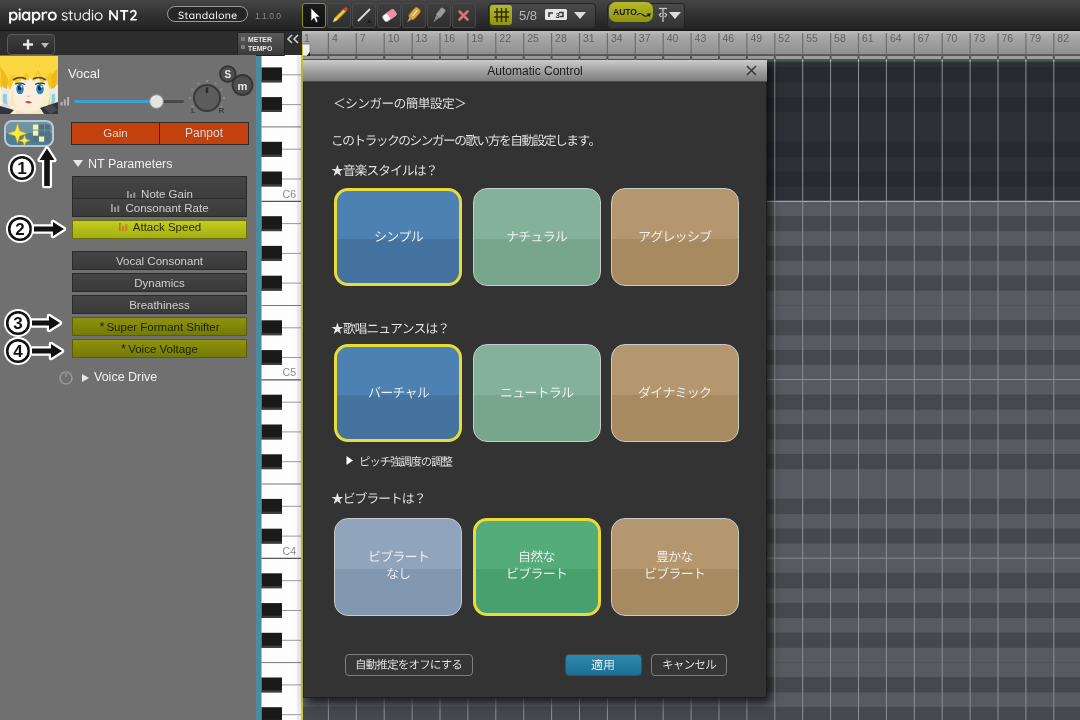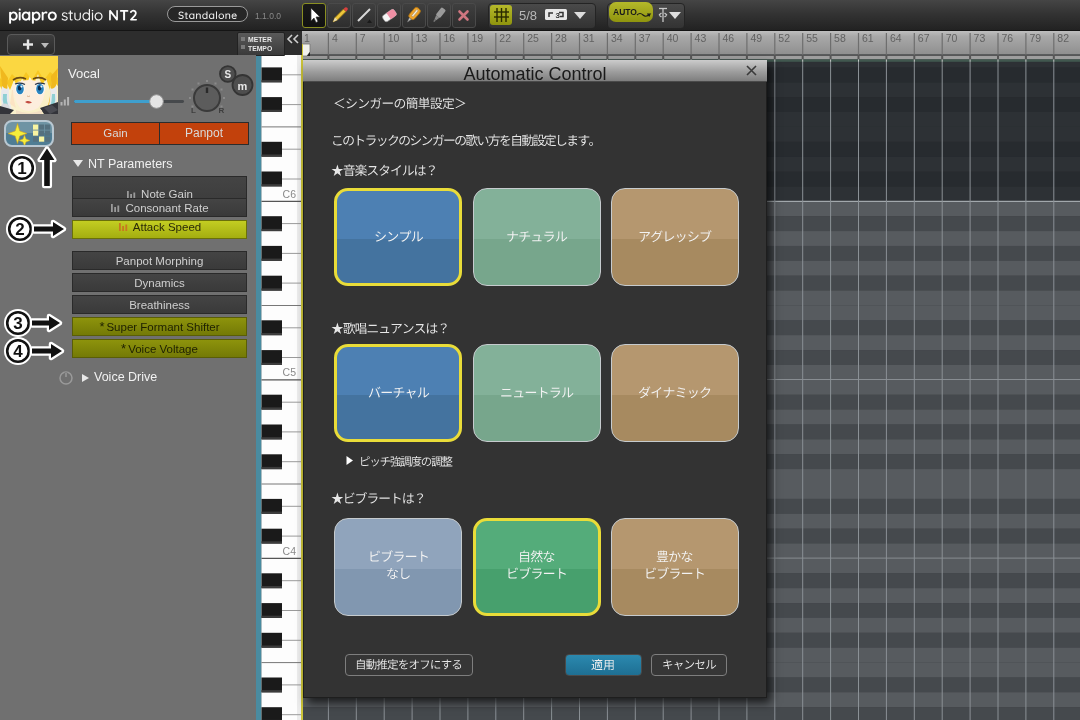--- a/index.html
+++ b/index.html
@@ -510,39 +510,39 @@
 <div class="abs" style="left:72px;top:198px;width:175px;height:19px;background:linear-gradient(#444,#3a3a3a);border:1px solid #2a2a2a;box-sizing:border-box;display:flex;align-items:center;justify-content:center;font-size:11.5px;color:#cfcfcf"><svg width="11" height="11" viewBox="0 0 11 11" style="margin-right:4px">
       <rect x="1" y="2" width="1.8" height="8" fill="#9a9a9a"></rect>
       <rect x="4.2" y="5" width="1.8" height="5" fill="#9a9a9a"></rect>
       <rect x="7.4" y="3.5" width="1.8" height="6.5" fill="#9a9a9a"></rect>
     </svg>Consonant Rate</div>
 <div class="abs" style="left:72px;top:220px;width:175px;height:19px;background:linear-gradient(#c3cd22,#a4ae10);border:1px solid #6a700a;box-sizing:border-box;display:flex;align-items:flex-start;justify-content:center;font-size:11.5px;color:#2a2a08"><svg width="11" height="11" viewBox="0 0 11 11" style="margin-right:4px">
       <rect x="1" y="2" width="1.8" height="8" fill="#c87820"></rect>
       <rect x="4.2" y="5" width="1.8" height="5" fill="#c87820"></rect>
       <rect x="7.4" y="3.5" width="1.8" height="6.5" fill="#c87820"></rect>
     </svg>Attack Speed</div>
-<div class="abs" style="left:72px;top:251px;width:175px;height:19px;background:linear-gradient(#444,#3a3a3a);border:1px solid #2a2a2a;box-sizing:border-box;display:flex;align-items:center;justify-content:center;font-size:11.5px;color:#cfcfcf">Panpot Morphing</div>
+<div class="abs" style="left:72px;top:251px;width:175px;height:19px;background:linear-gradient(#444,#3a3a3a);border:1px solid #2a2a2a;box-sizing:border-box;display:flex;align-items:center;justify-content:center;font-size:11.5px;color:#cfcfcf">Vocal Consonant</div>
 <div class="abs" style="left:72px;top:273px;width:175px;height:19px;background:linear-gradient(#444,#3a3a3a);border:1px solid #2a2a2a;box-sizing:border-box;display:flex;align-items:center;justify-content:center;font-size:11.5px;color:#cfcfcf">Dynamics</div>
 <div class="abs" style="left:72px;top:295px;width:175px;height:19px;background:linear-gradient(#444,#3a3a3a);border:1px solid #2a2a2a;box-sizing:border-box;display:flex;align-items:center;justify-content:center;font-size:11.5px;color:#cfcfcf">Breathiness</div>
 <div class="abs" style="left:72px;top:317px;width:175px;height:19px;background:linear-gradient(#8d930c,#747a06);border:1px solid #5a5e06;box-sizing:border-box;display:flex;align-items:center;justify-content:center;font-size:11.5px;color:#1e2002"><span style="font-size:13px;margin-right:2px">*</span>Super Formant Shifter</div>
 <div class="abs" style="left:72px;top:339px;width:175px;height:19px;background:linear-gradient(#8d930c,#747a06);border:1px solid #5a5e06;box-sizing:border-box;display:flex;align-items:center;justify-content:center;font-size:11.5px;color:#1e2002"><span style="font-size:13px;margin-right:2px">*</span>Voice Voltage</div>
 <svg class="abs" style="left:58px;top:370px" width="16" height="16" viewBox="0 0 16 16">
 <circle cx="8" cy="8" r="6" fill="none" stroke="#9a9a9a" stroke-width="1.5"></circle>
 <line x1="8" y1="2.5" x2="8" y2="7" stroke="#707070" stroke-width="3"></line>
 <line x1="8" y1="3" x2="8" y2="7" stroke="#9a9a9a" stroke-width="1.5"></line>
   </svg>
 <svg class="abs" style="left:80px;top:373px" width="10" height="10">
     <path d="M2 1 L9 5 L2 9 Z" fill="#e8e8e8"></path>
   </svg>
 <div class="abs" style="left:94px;top:370px;font-size:12.5px;color:#f2f2f2">Voice Drive</div>
 <div class="abs" style="left:302.6px;top:59.5px;width:464.9px;height:638.0px;background:#333333;
 box-shadow:4px 5px 9px rgba(0,0,0,0.7);border:1px solid #1e1e1e;box-sizing:border-box"></div>
 <div class="abs" style="left:302.6px;top:59.5px;width:464.9px;height:21px;
 background:linear-gradient(#cccccc,#9e9e9e 55%,#7e7e7e);border-bottom:1px solid #4a4a4a"></div>
-<div class="abs" style="left:302.6px;top:63.5px;width:464.9px;text-align:center;font-size:18px;color:#1a1a1a">Automatic Control</div>
+<div class="abs" style="left:302.6px;top:63.5px;width:464.9px;text-align:center;font-size:12px;color:#1a1a1a">Automatic Control</div>
 <svg class="abs" style="left:745px;top:64px" width="13" height="13" viewBox="0 0 13 13">
     <path d="M2 2 L11 11 M11 2 L2 11" stroke="#3a3a3a" stroke-width="1.6"></path>
   </svg>
 <svg style="position:absolute;left:333.0px;top:93.9px;overflow:visible" width="135" height="19" viewBox="0 -14.1 135 19">
     <path d="M11.3 -9 3.2 -4.8V-4.8L11.3 -0.6L10.9 0.2L1.3 -4.8V-4.8L10.9 -9.8ZM16 -9.8Q16.2 -9.7 16.6 -9.4Q17 -9.2 17.4 -8.9Q17.8 -8.7 18.2 -8.4Q18.5 -8.2 18.7 -8.0L18.1 -7.2Q17.9 -7.3 17.6 -7.6Q17.2 -7.8 16.8 -8.1Q16.4 -8.3 16 -8.6Q15.7 -8.8 15.4 -9.0ZM14 -0.7Q14.7 -0.8 15.5 -1.0Q16.2 -1.2 17 -1.5Q17.7 -1.8 18.3 -2.2Q19.4 -2.8 20.3 -3.5Q21.2 -4.3 21.9 -5.1Q22.7 -6 23.2 -6.9L23.8 -5.8Q23 -4.5 21.7 -3.3Q20.4 -2.1 18.9 -1.2Q18.2 -0.9 17.5 -0.5Q16.7 -0.2 16 0.0Q15.2 0.2 14.6 0.4ZM14 -7.0Q14.3 -6.8 14.7 -6.6Q15.1 -6.3 15.5 -6.1Q15.9 -5.8 16.3 -5.6Q16.6 -5.4 16.8 -5.2L16.2 -4.3Q16 -4.5 15.7 -4.7Q15.3 -5 14.9 -5.2Q14.5 -5.5 14.1 -5.7Q13.7 -5.9 13.5 -6.1ZM27.1 -9.4Q27.4 -9.1 27.9 -8.8Q28.3 -8.5 28.8 -8.1Q29.3 -7.7 29.7 -7.4Q30.1 -7 30.4 -6.7L29.6 -5.9Q29.3 -6.2 28.9 -6.5Q28.5 -6.9 28.1 -7.3Q27.6 -7.7 27.2 -8.0Q26.7 -8.4 26.4 -8.6ZM26 -0.8Q27.1 -1 28.1 -1.3Q29 -1.6 29.8 -1.9Q30.5 -2.3 31.1 -2.7Q32.1 -3.3 32.9 -4.1Q33.8 -4.9 34.4 -5.7Q35 -6.6 35.4 -7.4L36 -6.3Q35.6 -5.5 34.9 -4.7Q34.3 -3.9 33.5 -3.1Q32.7 -2.4 31.7 -1.7Q31.1 -1.3 30.3 -1.0Q29.6 -0.6 28.7 -0.3Q27.8 0 26.7 0.2ZM45.9 -10.0Q46.1 -9.8 46.3 -9.5Q46.5 -9.2 46.7 -8.9Q46.9 -8.5 47 -8.3L46.3 -8.0Q46.1 -8.4 45.8 -8.9Q45.5 -9.4 45.3 -9.7ZM47.3 -10.5Q47.5 -10.3 47.7 -10.0Q47.9 -9.7 48.1 -9.4Q48.3 -9 48.4 -8.8L47.7 -8.5Q47.5 -8.9 47.2 -9.4Q46.9 -9.9 46.7 -10.3ZM42.5 -9.9Q42.5 -9.7 42.5 -9.4Q42.5 -9.1 42.5 -8.9Q42.4 -6.9 42.1 -5.5Q41.8 -4 41.3 -2.9Q40.8 -1.8 40.1 -1.0Q39.3 -0.2 38.4 0.5L37.4 -0.3Q37.8 -0.4 38.1 -0.7Q38.5 -0.9 38.8 -1.2Q39.4 -1.8 39.8 -2.5Q40.3 -3.2 40.7 -4.1Q41 -5 41.2 -6.2Q41.4 -7.3 41.4 -8.9Q41.4 -9 41.4 -9.2Q41.4 -9.4 41.4 -9.6Q41.4 -9.8 41.3 -9.9ZM47 -7.3Q47 -7.1 46.9 -6.9Q46.9 -6.8 46.9 -6.6Q46.9 -6.3 46.9 -5.7Q46.8 -5 46.8 -4.3Q46.7 -3.6 46.6 -2.8Q46.6 -2.1 46.4 -1.5Q46.3 -0.8 46.1 -0.5Q46 -0.1 45.6 0.1Q45.3 0.3 44.8 0.3Q44.3 0.3 43.8 0.3Q43.2 0.3 42.7 0.2L42.6 -0.8Q43.1 -0.8 43.6 -0.7Q44.1 -0.7 44.5 -0.7Q44.8 -0.7 45 -0.8Q45.1 -0.9 45.2 -1.1Q45.4 -1.4 45.5 -1.9Q45.6 -2.4 45.7 -3.1Q45.8 -3.7 45.8 -4.4Q45.8 -5 45.9 -5.6Q45.9 -6.2 45.9 -6.6H39.1Q38.8 -6.6 38.4 -6.6Q38 -6.6 37.7 -6.6V-7.6Q38 -7.6 38.4 -7.6Q38.8 -7.6 39.1 -7.6H45.5Q45.7 -7.6 45.9 -7.6Q46.1 -7.6 46.3 -7.6ZM49.7 -5.5Q49.9 -5.5 50.2 -5.5Q50.5 -5.5 50.8 -5.5Q51.1 -5.5 51.5 -5.5Q51.7 -5.5 52.1 -5.5Q52.6 -5.5 53.1 -5.5Q53.7 -5.5 54.3 -5.5Q55 -5.5 55.6 -5.5Q56.3 -5.5 56.9 -5.5Q57.4 -5.5 57.9 -5.5Q58.3 -5.5 58.5 -5.5Q59 -5.5 59.3 -5.5Q59.7 -5.5 59.9 -5.5V-4.3Q59.7 -4.3 59.3 -4.3Q58.9 -4.3 58.5 -4.3Q58.3 -4.3 57.9 -4.3Q57.4 -4.3 56.9 -4.3Q56.3 -4.3 55.6 -4.3Q55 -4.3 54.3 -4.3Q53.7 -4.3 53.1 -4.3Q52.6 -4.3 52.1 -4.3Q51.7 -4.3 51.5 -4.3Q51 -4.3 50.5 -4.3Q50 -4.3 49.7 -4.3ZM67.7 -8.7Q67.6 -7.7 67.4 -6.7Q67.2 -5.6 66.9 -4.5Q66.5 -3.2 66 -2.3Q65.6 -1.5 65 -1.0Q64.5 -0.6 63.9 -0.6Q63.3 -0.6 62.8 -1.0Q62.3 -1.4 62 -2.2Q61.6 -2.9 61.6 -4.0Q61.6 -5 62.1 -6.0Q62.5 -6.9 63.2 -7.6Q64 -8.4 65 -8.8Q66 -9.2 67.2 -9.2Q68.3 -9.2 69.2 -8.8Q70.2 -8.5 70.8 -7.8Q71.4 -7.2 71.8 -6.3Q72.1 -5.5 72.1 -4.5Q72.1 -3.1 71.6 -2.1Q71 -1.1 69.9 -0.4Q68.8 0.2 67.3 0.4L66.7 -0.6Q67 -0.6 67.3 -0.6Q67.6 -0.7 67.8 -0.7Q68.4 -0.9 69 -1.2Q69.6 -1.5 70.1 -1.9Q70.5 -2.4 70.8 -3.0Q71.1 -3.7 71.1 -4.5Q71.1 -5.3 70.8 -6.0Q70.6 -6.6 70.1 -7.2Q69.6 -7.7 68.8 -8.0Q68.1 -8.3 67.2 -8.3Q66.2 -8.3 65.3 -7.9Q64.5 -7.5 63.9 -6.9Q63.3 -6.2 62.9 -5.5Q62.6 -4.8 62.6 -4.1Q62.6 -3.3 62.8 -2.8Q63 -2.2 63.3 -2.0Q63.6 -1.7 63.9 -1.7Q64.2 -1.7 64.6 -2.0Q64.9 -2.3 65.2 -3.0Q65.6 -3.7 65.9 -4.8Q66.2 -5.7 66.4 -6.7Q66.6 -7.8 66.6 -8.8ZM74 -7.5H74.8V1.0H74.0ZM76.6 -3.5H77.5V0.4H76.6ZM77 -3.5H81.4V-0.0H77.0V-0.6H80.5V-2.9H77.0ZM74.4 -7.5H78.5V-4.2H74.4V-4.8H77.6V-6.9H74.4ZM74.4 -6.1H77.9V-5.5H74.4ZM77 -2.1H81.0V-1.5H77.0ZM80.1 -6.1H83.6V-5.5H80.1ZM83.5 -7.5V-6.9H80.4V-4.8H83.5V-4.2H79.5V-7.5ZM83.3 -7.5H84.2V-0.1Q84.2 0.3 84.1 0.5Q84 0.8 83.7 0.9Q83.4 1 82.9 1.0Q82.5 1 81.7 1.0Q81.7 0.8 81.6 0.6Q81.5 0.3 81.4 0.1Q82 0.2 82.4 0.2Q82.9 0.2 83 0.2Q83.3 0.2 83.3 -0.1ZM74.7 -9.8H78.8V-9.0H74.7ZM79.7 -9.8H84.7V-9.0H79.7ZM74.9 -10.8 75.8 -10.6Q75.5 -9.7 75 -9.0Q74.4 -8.2 73.9 -7.6Q73.8 -7.7 73.6 -7.8Q73.5 -7.9 73.3 -8.0Q73.2 -8.1 73.1 -8.2Q73.7 -8.7 74.2 -9.4Q74.6 -10.1 74.9 -10.8ZM80 -10.8 80.9 -10.6Q80.6 -9.7 80 -9.0Q79.4 -8.2 78.8 -7.7Q78.7 -7.8 78.6 -7.9Q78.4 -8 78.3 -8.1Q78.1 -8.2 78 -8.2Q78.6 -8.7 79.2 -9.4Q79.7 -10.1 80 -10.8ZM75.4 -9.1 76.2 -9.4Q76.4 -9 76.6 -8.6Q76.9 -8.2 77 -7.9L76.1 -7.7Q76 -8 75.8 -8.4Q75.6 -8.8 75.4 -9.1ZM80.9 -9.2 81.7 -9.4Q82 -9.1 82.3 -8.7Q82.6 -8.3 82.7 -7.9L81.9 -7.7Q81.8 -8 81.5 -8.4Q81.2 -8.8 80.9 -9.2ZM90.6 -8.0H91.6V1.0H90.6ZM87.5 -5.5V-4.2H94.7V-5.5ZM87.5 -7.7V-6.3H94.7V-7.7ZM86.6 -8.5H95.7V-3.3H86.6ZM85.4 -2.2H96.8V-1.3H85.4ZM86.6 -10.2 87.4 -10.6Q87.8 -10.2 88.1 -9.7Q88.5 -9.2 88.7 -8.8L87.8 -8.4Q87.7 -8.8 87.3 -9.3Q86.9 -9.8 86.6 -10.2ZM89.8 -10.4 90.7 -10.8Q91 -10.3 91.3 -9.8Q91.6 -9.2 91.7 -8.8L90.8 -8.4Q90.7 -8.8 90.4 -9.4Q90.1 -10 89.8 -10.4ZM94.7 -10.7 95.7 -10.4Q95.3 -9.8 94.9 -9.2Q94.4 -8.5 94.1 -8.1L93.2 -8.4Q93.5 -8.7 93.7 -9.1Q94 -9.5 94.2 -10.0Q94.5 -10.4 94.7 -10.7ZM103.2 -10.3H104.1V-8.8Q104.1 -8.2 103.9 -7.6Q103.8 -7 103.5 -6.4Q103.1 -5.9 102.4 -5.4Q102.4 -5.5 102.2 -5.6Q102.1 -5.7 102 -5.9Q101.8 -6 101.7 -6.0Q102.3 -6.4 102.7 -6.9Q103 -7.4 103.1 -7.9Q103.2 -8.4 103.2 -8.8ZM106.3 -10.3H107.2V-7.2Q107.2 -7 107.2 -6.9Q107.3 -6.9 107.4 -6.9Q107.5 -6.9 107.6 -6.9Q107.7 -6.9 107.9 -6.9Q108 -6.9 108.1 -6.9Q108.2 -6.9 108.3 -7.0Q108.3 -7.1 108.3 -7.4Q108.4 -7.7 108.4 -8.3Q108.5 -8.2 108.8 -8.1Q109 -8 109.2 -7.9Q109.1 -7.2 109 -6.8Q108.9 -6.3 108.7 -6.2Q108.5 -6 108.2 -6.0Q108.1 -6 107.9 -6.0Q107.7 -6 107.6 -6.0Q107.4 -6 107.3 -6.0Q106.9 -6 106.7 -6.1Q106.5 -6.2 106.4 -6.5Q106.3 -6.7 106.3 -7.2ZM103.9 -4.3Q104.5 -2.7 105.9 -1.5Q107.3 -0.3 109.2 0.2Q109.1 0.3 109 0.4Q108.9 0.6 108.8 0.7Q108.7 0.9 108.6 1.0Q106.6 0.4 105.2 -0.9Q103.8 -2.2 103 -4.0ZM107.4 -5.2H107.6L107.8 -5.2L108.4 -5.0Q108.1 -3.7 107.5 -2.8Q106.9 -1.8 106.1 -1.0Q105.3 -0.3 104.3 0.2Q103.3 0.7 102.3 1.0Q102.2 0.9 102.1 0.7Q102.1 0.6 102 0.4Q101.9 0.3 101.8 0.2Q102.7 -0.1 103.6 -0.5Q104.5 -1 105.3 -1.6Q106 -2.3 106.6 -3.1Q107.1 -4 107.4 -5.0ZM102.3 -5.2H107.8V-4.3H102.3ZM103.5 -10.3H106.7V-9.5H103.5ZM97.9 -6.9H101.7V-6.1H97.9ZM98 -10.3H101.7V-9.5H98.0ZM97.9 -5.2H101.7V-4.4H97.9ZM97.3 -8.6H102.2V-7.8H97.3ZM98.3 -3.4H101.7V0.3H98.3V-0.5H100.9V-2.6H98.3ZM97.9 -3.4H98.7V0.9H97.9ZM111.6 -6.8H119.1V-5.9H111.6ZM115.3 -3.8H119.6V-2.9H115.3ZM114.8 -6.4H115.8V0.1L114.8 -0.0ZM111.7 -4.8 112.7 -4.7Q112.5 -2.8 111.8 -1.3Q111.2 0.1 110.1 1.1Q110.1 1 109.9 0.9Q109.8 0.7 109.6 0.6Q109.5 0.5 109.3 0.4Q110.4 -0.4 111 -1.7Q111.5 -3.1 111.7 -4.8ZM112.4 -3.2Q112.7 -2.2 113.2 -1.6Q113.8 -1 114.5 -0.7Q115.2 -0.3 116 -0.2Q116.9 -0.1 117.9 -0.1Q118 -0.1 118.3 -0.1Q118.6 -0.1 119 -0.1Q119.5 -0.1 119.9 -0.1Q120.3 -0.1 120.6 -0.1Q121 -0.1 121.2 -0.1Q121.1 -0 121 0.2Q120.9 0.3 120.9 0.5Q120.8 0.7 120.8 0.8H120.2H117.8Q116.7 0.8 115.7 0.7Q114.7 0.5 114 0.2Q113.2 -0.2 112.6 -1.0Q112 -1.7 111.6 -2.9ZM114.8 -10.7H115.8V-8.7H114.8ZM110 -9.3H120.7V-6.5H119.7V-8.4H110.9V-6.5H110.0ZM132.5 -4.8V-4.8L122.9 0.2L122.5 -0.6L130.6 -4.8V-4.8L122.5 -9.0L122.9 -9.8Z" fill="#e6e6e6"></path>
   </svg>
 <svg style="position:absolute;left:331.0px;top:130.9px;overflow:visible" width="271" height="19" viewBox="0 -14.1 271 19">
     <path d="M3 -9.0Q3.7 -8.9 4.6 -8.9Q5.4 -8.8 6.4 -8.8Q7 -8.8 7.6 -8.8Q8.2 -8.9 8.8 -8.9Q9.4 -9 9.8 -9.0V-8.0Q9.4 -7.9 8.8 -7.9Q8.3 -7.8 7.6 -7.8Q7 -7.8 6.4 -7.8Q5.4 -7.8 4.6 -7.8Q3.8 -7.9 3 -7.9ZM3.5 -3.8Q3.4 -3.4 3.3 -3.1Q3.3 -2.7 3.3 -2.4Q3.3 -1.6 4 -1.2Q4.8 -0.7 6.3 -0.7Q7.2 -0.7 8 -0.8Q8.8 -0.9 9.5 -1.0Q10.2 -1.1 10.7 -1.2L10.7 -0.1Q10.2 -0 9.6 0.1Q8.9 0.2 8.1 0.3Q7.2 0.3 6.3 0.3Q5 0.3 4.1 0.0Q3.2 -0.2 2.7 -0.8Q2.2 -1.3 2.2 -2.1Q2.2 -2.6 2.3 -3.1Q2.4 -3.5 2.5 -3.9ZM18.4 -8.7Q18.3 -7.7 18.1 -6.7Q17.9 -5.6 17.6 -4.5Q17.2 -3.2 16.7 -2.3Q16.3 -1.5 15.7 -1.0Q15.2 -0.6 14.6 -0.6Q14 -0.6 13.5 -1.0Q13 -1.4 12.7 -2.2Q12.3 -2.9 12.3 -4.0Q12.3 -5 12.8 -6.0Q13.2 -6.9 13.9 -7.6Q14.7 -8.4 15.7 -8.8Q16.7 -9.2 17.9 -9.2Q19 -9.2 19.9 -8.8Q20.9 -8.5 21.5 -7.8Q22.1 -7.2 22.5 -6.3Q22.8 -5.5 22.8 -4.5Q22.8 -3.1 22.3 -2.1Q21.7 -1.1 20.6 -0.4Q19.5 0.2 18 0.4L17.4 -0.6Q17.7 -0.6 18 -0.6Q18.3 -0.7 18.5 -0.7Q19.1 -0.9 19.7 -1.2Q20.3 -1.5 20.8 -1.9Q21.2 -2.4 21.5 -3.0Q21.8 -3.7 21.8 -4.5Q21.8 -5.3 21.5 -6.0Q21.3 -6.6 20.8 -7.2Q20.3 -7.7 19.5 -8.0Q18.8 -8.3 17.9 -8.3Q16.9 -8.3 16 -7.9Q15.2 -7.5 14.6 -6.9Q14 -6.2 13.6 -5.5Q13.3 -4.8 13.3 -4.1Q13.3 -3.3 13.5 -2.8Q13.7 -2.2 14 -2.0Q14.3 -1.7 14.6 -1.7Q14.9 -1.7 15.3 -2.0Q15.6 -2.3 15.9 -3.0Q16.3 -3.7 16.6 -4.8Q16.9 -5.7 17.1 -6.7Q17.3 -7.8 17.3 -8.8ZM26.7 -1.1Q26.7 -1.3 26.7 -1.9Q26.7 -2.4 26.7 -3.1Q26.7 -3.9 26.7 -4.7Q26.7 -5.5 26.7 -6.3Q26.7 -7.1 26.7 -7.7Q26.7 -8.3 26.7 -8.6Q26.7 -8.8 26.7 -9.2Q26.7 -9.6 26.6 -9.9H27.9Q27.8 -9.6 27.8 -9.2Q27.8 -8.9 27.8 -8.6Q27.8 -8.1 27.8 -7.4Q27.8 -6.7 27.8 -5.9Q27.8 -5.1 27.8 -4.3Q27.8 -3.6 27.8 -2.9Q27.8 -2.2 27.8 -1.7Q27.8 -1.3 27.8 -1.1Q27.8 -0.9 27.8 -0.7Q27.8 -0.4 27.8 -0.1Q27.8 0.2 27.9 0.4H26.6Q26.7 0.1 26.7 -0.3Q26.7 -0.8 26.7 -1.1ZM27.6 -6.5Q28.2 -6.4 29 -6.1Q29.7 -5.8 30.5 -5.5Q31.3 -5.2 32 -4.9Q32.7 -4.6 33.2 -4.4L32.8 -3.3Q32.3 -3.6 31.6 -3.9Q30.9 -4.2 30.2 -4.5Q29.4 -4.8 28.8 -5.0Q28.1 -5.3 27.6 -5.4ZM36.6 -9.5Q36.8 -9.5 37.1 -9.5Q37.4 -9.5 37.7 -9.5Q37.9 -9.5 38.4 -9.5Q38.9 -9.5 39.6 -9.5Q40.2 -9.5 40.8 -9.5Q41.5 -9.5 42 -9.5Q42.5 -9.5 42.7 -9.5Q43 -9.5 43.4 -9.5Q43.7 -9.5 43.9 -9.5V-8.5Q43.7 -8.5 43.4 -8.5Q43 -8.5 42.7 -8.5Q42.5 -8.5 42 -8.5Q41.5 -8.5 40.9 -8.5Q40.2 -8.5 39.6 -8.5Q38.9 -8.5 38.4 -8.5Q37.9 -8.5 37.7 -8.5Q37.4 -8.5 37.1 -8.5Q36.8 -8.5 36.6 -8.5ZM44.8 -6.2Q44.8 -6.1 44.7 -6.0Q44.7 -5.9 44.7 -5.8Q44.4 -4.8 44 -3.9Q43.5 -2.9 42.8 -2.1Q41.8 -1 40.6 -0.4Q39.4 0.2 38.2 0.5L37.4 -0.4Q38.8 -0.7 40 -1.3Q41.1 -1.9 41.9 -2.7Q42.5 -3.3 42.9 -4.1Q43.3 -4.9 43.5 -5.6Q43.3 -5.6 42.9 -5.6Q42.5 -5.6 42 -5.6Q41.4 -5.6 40.8 -5.6Q40.1 -5.6 39.5 -5.6Q38.8 -5.6 38.2 -5.6Q37.7 -5.6 37.2 -5.6Q36.8 -5.6 36.7 -5.6Q36.4 -5.6 36.1 -5.6Q35.8 -5.5 35.4 -5.5V-6.6Q35.8 -6.6 36.1 -6.5Q36.4 -6.5 36.7 -6.5Q36.8 -6.5 37.2 -6.5Q37.6 -6.5 38.2 -6.5Q38.7 -6.5 39.4 -6.5Q40 -6.5 40.7 -6.5Q41.3 -6.5 41.9 -6.5Q42.5 -6.5 42.9 -6.5Q43.3 -6.5 43.4 -6.5Q43.6 -6.5 43.8 -6.5Q44 -6.6 44.1 -6.6ZM51 -7.4Q51.1 -7.2 51.2 -6.8Q51.4 -6.4 51.5 -6.0Q51.7 -5.6 51.8 -5.2Q51.9 -4.8 52 -4.6L51 -4.3Q51 -4.5 50.9 -4.9Q50.7 -5.2 50.6 -5.7Q50.4 -6.1 50.3 -6.5Q50.1 -6.8 50 -7.1ZM55.6 -6.7Q55.6 -6.5 55.5 -6.3Q55.5 -6.1 55.4 -6.0Q55.2 -5 54.7 -4.0Q54.3 -3 53.6 -2.1Q52.7 -1 51.6 -0.2Q50.5 0.5 49.4 1.0L48.6 0.1Q49.3 -0.1 50.1 -0.5Q50.8 -0.9 51.5 -1.4Q52.2 -2 52.8 -2.6Q53.2 -3.2 53.6 -3.9Q53.9 -4.6 54.2 -5.4Q54.4 -6.2 54.5 -7.0ZM48 -6.7Q48.1 -6.5 48.3 -6.1Q48.4 -5.8 48.6 -5.3Q48.8 -4.9 48.9 -4.5Q49.1 -4.1 49.2 -3.8L48.2 -3.5Q48.1 -3.7 48 -4.1Q47.8 -4.6 47.7 -5.0Q47.5 -5.5 47.3 -5.8Q47.2 -6.2 47.1 -6.4ZM67.2 -8.0Q67.1 -7.9 67 -7.7Q66.9 -7.5 66.9 -7.3Q66.7 -6.7 66.4 -5.9Q66.1 -5.2 65.6 -4.4Q65.2 -3.6 64.6 -2.9Q63.7 -1.9 62.5 -1.0Q61.3 -0.1 59.5 0.6L58.6 -0.3Q59.7 -0.6 60.7 -1.1Q61.6 -1.6 62.4 -2.2Q63.1 -2.8 63.7 -3.5Q64.2 -4.1 64.6 -4.8Q65 -5.5 65.3 -6.2Q65.6 -6.9 65.7 -7.5H61.0L61.4 -8.4Q61.5 -8.4 62 -8.4Q62.4 -8.4 62.9 -8.4Q63.5 -8.4 64 -8.4Q64.6 -8.4 65 -8.4Q65.4 -8.4 65.5 -8.4Q65.7 -8.4 65.9 -8.4Q66.2 -8.5 66.3 -8.5ZM62.9 -9.9Q62.7 -9.7 62.6 -9.4Q62.4 -9.1 62.3 -8.9Q61.9 -8.2 61.4 -7.4Q60.8 -6.6 60 -5.8Q59.2 -5 58.2 -4.3L57.3 -5.0Q58.1 -5.5 58.7 -6.1Q59.4 -6.6 59.9 -7.2Q60.4 -7.8 60.7 -8.3Q61.1 -8.9 61.3 -9.3Q61.4 -9.5 61.5 -9.8Q61.6 -10.1 61.7 -10.3ZM74.4 -8.7Q74.3 -7.7 74.1 -6.7Q73.9 -5.6 73.6 -4.5Q73.2 -3.2 72.7 -2.3Q72.3 -1.5 71.7 -1.0Q71.2 -0.6 70.6 -0.6Q70 -0.6 69.5 -1.0Q69 -1.4 68.7 -2.2Q68.3 -2.9 68.3 -4.0Q68.3 -5 68.8 -6.0Q69.2 -6.9 69.9 -7.6Q70.7 -8.4 71.7 -8.8Q72.7 -9.2 73.9 -9.2Q75 -9.2 75.9 -8.8Q76.9 -8.5 77.5 -7.8Q78.1 -7.2 78.5 -6.3Q78.8 -5.5 78.8 -4.5Q78.8 -3.1 78.3 -2.1Q77.7 -1.1 76.6 -0.4Q75.5 0.2 74 0.4L73.4 -0.6Q73.7 -0.6 74 -0.6Q74.3 -0.7 74.5 -0.7Q75.1 -0.9 75.7 -1.2Q76.3 -1.5 76.8 -1.9Q77.2 -2.4 77.5 -3.0Q77.8 -3.7 77.8 -4.5Q77.8 -5.3 77.5 -6.0Q77.3 -6.6 76.8 -7.2Q76.3 -7.7 75.5 -8.0Q74.8 -8.3 73.9 -8.3Q72.9 -8.3 72 -7.9Q71.2 -7.5 70.6 -6.9Q70 -6.2 69.6 -5.5Q69.3 -4.8 69.3 -4.1Q69.3 -3.3 69.5 -2.8Q69.7 -2.2 70 -2.0Q70.3 -1.7 70.6 -1.7Q70.9 -1.7 71.3 -2.0Q71.6 -2.3 71.9 -3.0Q72.3 -3.7 72.6 -4.8Q72.9 -5.7 73.1 -6.7Q73.3 -7.8 73.3 -8.8ZM82.3 -9.8Q82.5 -9.7 82.9 -9.4Q83.3 -9.2 83.7 -8.9Q84.1 -8.7 84.5 -8.4Q84.8 -8.2 85 -8.0L84.4 -7.2Q84.2 -7.3 83.9 -7.6Q83.5 -7.8 83.1 -8.1Q82.7 -8.3 82.3 -8.6Q82 -8.8 81.7 -9.0ZM80.3 -0.7Q81 -0.8 81.8 -1.0Q82.5 -1.2 83.3 -1.5Q84 -1.8 84.6 -2.2Q85.7 -2.8 86.6 -3.5Q87.5 -4.3 88.2 -5.1Q89 -6 89.5 -6.9L90.1 -5.8Q89.3 -4.5 88 -3.3Q86.7 -2.1 85.2 -1.2Q84.5 -0.9 83.8 -0.5Q83 -0.2 82.3 0.0Q81.5 0.2 80.9 0.4ZM80.3 -7.0Q80.6 -6.8 81 -6.6Q81.4 -6.3 81.8 -6.1Q82.2 -5.8 82.6 -5.6Q82.9 -5.4 83.1 -5.2L82.5 -4.3Q82.3 -4.5 82 -4.7Q81.6 -5 81.2 -5.2Q80.8 -5.5 80.4 -5.7Q80 -5.9 79.8 -6.1ZM92.5 -9.4Q92.8 -9.1 93.3 -8.8Q93.7 -8.5 94.2 -8.1Q94.7 -7.7 95.1 -7.4Q95.5 -7 95.8 -6.7L95 -5.9Q94.7 -6.2 94.3 -6.5Q93.9 -6.9 93.5 -7.3Q93 -7.7 92.6 -8.0Q92.1 -8.4 91.8 -8.6ZM91.4 -0.8Q92.5 -1 93.5 -1.3Q94.4 -1.6 95.2 -1.9Q95.9 -2.3 96.5 -2.7Q97.5 -3.3 98.3 -4.1Q99.2 -4.9 99.8 -5.7Q100.4 -6.6 100.8 -7.4L101.4 -6.3Q101 -5.5 100.3 -4.7Q99.7 -3.9 98.9 -3.1Q98.1 -2.4 97.1 -1.7Q96.5 -1.3 95.7 -1.0Q95 -0.6 94.1 -0.3Q93.2 0 92.1 0.2ZM110.4 -10.0Q110.6 -9.8 110.8 -9.5Q111 -9.2 111.2 -8.9Q111.4 -8.5 111.5 -8.3L110.8 -8.0Q110.6 -8.4 110.3 -8.9Q110 -9.4 109.8 -9.7ZM111.8 -10.5Q112 -10.3 112.2 -10.0Q112.4 -9.7 112.6 -9.4Q112.8 -9 112.9 -8.8L112.2 -8.5Q112 -8.9 111.7 -9.4Q111.4 -9.9 111.2 -10.3ZM107 -9.9Q107 -9.7 107 -9.4Q107 -9.1 107 -8.9Q106.9 -6.9 106.6 -5.5Q106.3 -4 105.8 -2.9Q105.3 -1.8 104.6 -1.0Q103.8 -0.2 102.9 0.5L101.9 -0.3Q102.3 -0.4 102.6 -0.7Q103 -0.9 103.3 -1.2Q103.9 -1.8 104.3 -2.5Q104.8 -3.2 105.2 -4.1Q105.5 -5 105.7 -6.2Q105.9 -7.3 105.9 -8.9Q105.9 -9 105.9 -9.2Q105.9 -9.4 105.9 -9.6Q105.9 -9.8 105.8 -9.9ZM111.5 -7.3Q111.5 -7.1 111.4 -6.9Q111.4 -6.8 111.4 -6.6Q111.4 -6.3 111.4 -5.7Q111.3 -5 111.3 -4.3Q111.2 -3.6 111.1 -2.8Q111.1 -2.1 110.9 -1.5Q110.8 -0.8 110.6 -0.5Q110.5 -0.1 110.1 0.1Q109.8 0.3 109.3 0.3Q108.8 0.3 108.3 0.3Q107.7 0.3 107.2 0.2L107.1 -0.8Q107.6 -0.8 108.1 -0.7Q108.6 -0.7 109 -0.7Q109.3 -0.7 109.5 -0.8Q109.6 -0.9 109.7 -1.1Q109.9 -1.4 110 -1.9Q110.1 -2.4 110.2 -3.1Q110.3 -3.7 110.3 -4.4Q110.3 -5 110.4 -5.6Q110.4 -6.2 110.4 -6.6H103.6Q103.3 -6.6 102.9 -6.6Q102.5 -6.6 102.2 -6.6V-7.6Q102.5 -7.6 102.9 -7.6Q103.3 -7.6 103.6 -7.6H110.0Q110.2 -7.6 110.4 -7.6Q110.6 -7.6 110.8 -7.6ZM113.3 -5.5Q113.5 -5.5 113.8 -5.5Q114.1 -5.5 114.4 -5.5Q114.7 -5.5 115.1 -5.5Q115.3 -5.5 115.7 -5.5Q116.2 -5.5 116.7 -5.5Q117.3 -5.5 117.9 -5.5Q118.6 -5.5 119.2 -5.5Q119.9 -5.5 120.5 -5.5Q121 -5.5 121.5 -5.5Q121.9 -5.5 122.1 -5.5Q122.6 -5.5 122.9 -5.5Q123.3 -5.5 123.5 -5.5V-4.3Q123.3 -4.3 122.9 -4.3Q122.5 -4.3 122.1 -4.3Q121.9 -4.3 121.5 -4.3Q121 -4.3 120.5 -4.3Q119.9 -4.3 119.2 -4.3Q118.6 -4.3 117.9 -4.3Q117.3 -4.3 116.7 -4.3Q116.2 -4.3 115.7 -4.3Q115.3 -4.3 115.1 -4.3Q114.6 -4.3 114.1 -4.3Q113.6 -4.3 113.3 -4.3ZM130.4 -8.7Q130.3 -7.7 130.1 -6.7Q129.9 -5.6 129.6 -4.5Q129.2 -3.2 128.7 -2.3Q128.3 -1.5 127.7 -1.0Q127.2 -0.6 126.6 -0.6Q126 -0.6 125.5 -1.0Q125 -1.4 124.7 -2.2Q124.3 -2.9 124.3 -4.0Q124.3 -5 124.8 -6.0Q125.2 -6.9 125.9 -7.6Q126.7 -8.4 127.7 -8.8Q128.7 -9.2 129.9 -9.2Q131 -9.2 131.9 -8.8Q132.9 -8.5 133.5 -7.8Q134.1 -7.2 134.5 -6.3Q134.8 -5.5 134.8 -4.5Q134.8 -3.1 134.3 -2.1Q133.7 -1.1 132.6 -0.4Q131.5 0.2 130 0.4L129.4 -0.6Q129.7 -0.6 130 -0.6Q130.3 -0.7 130.5 -0.7Q131.1 -0.9 131.7 -1.2Q132.3 -1.5 132.8 -1.9Q133.2 -2.4 133.5 -3.0Q133.8 -3.7 133.8 -4.5Q133.8 -5.3 133.5 -6.0Q133.3 -6.6 132.8 -7.2Q132.3 -7.7 131.5 -8.0Q130.8 -8.3 129.9 -8.3Q128.9 -8.3 128 -7.9Q127.2 -7.5 126.6 -6.9Q126 -6.2 125.6 -5.5Q125.3 -4.8 125.3 -4.1Q125.3 -3.3 125.5 -2.8Q125.7 -2.2 126 -2.0Q126.3 -1.7 126.6 -1.7Q126.9 -1.7 127.3 -2.0Q127.6 -2.3 127.9 -3.0Q128.3 -3.7 128.6 -4.8Q128.9 -5.7 129.1 -6.7Q129.3 -7.8 129.3 -8.8ZM142.1 -8.5H146.1V-7.6H142.1ZM135 -10.0H141.5V-9.2H135.0ZM143.7 -8.1H144.2V-5.7Q144.2 -5.4 144.2 -4.9Q144.3 -4.3 144.5 -3.6Q144.6 -3 144.9 -2.3Q145.2 -1.6 145.7 -0.9Q146.2 -0.3 146.9 0.2Q146.8 0.3 146.7 0.5Q146.6 0.6 146.5 0.8Q146.4 0.9 146.3 1.0Q145.6 0.5 145.1 -0.1Q144.7 -0.8 144.4 -1.5Q144.1 -2.2 143.9 -2.8Q143.8 -3.4 143.7 -3.7Q143.7 -3.3 143.5 -2.7Q143.4 -2.2 143 -1.5Q142.7 -0.8 142.3 -0.1Q141.8 0.5 141 1.0Q141 0.9 140.9 0.8Q140.8 0.6 140.7 0.5Q140.6 0.3 140.5 0.2Q141.2 -0.3 141.7 -0.9Q142.2 -1.6 142.5 -2.3Q142.8 -3 143 -3.6Q143.1 -4.3 143.2 -4.8Q143.3 -5.4 143.3 -5.7V-8.1ZM142.2 -10.7 143.1 -10.6Q143 -9.5 142.7 -8.5Q142.5 -7.5 142.2 -6.6Q141.9 -5.8 141.4 -5.1Q141.4 -5.2 141.2 -5.3Q141.1 -5.4 140.9 -5.5Q140.7 -5.5 140.6 -5.6Q141 -6.2 141.3 -7.0Q141.6 -7.8 141.8 -8.8Q142.1 -9.7 142.2 -10.7ZM145.8 -8.5H145.9L146.1 -8.5L146.7 -8.3Q146.6 -7.8 146.5 -7.2Q146.4 -6.6 146.3 -6.1Q146.1 -5.6 146 -5.2L145.2 -5.3Q145.3 -5.7 145.5 -6.2Q145.6 -6.7 145.7 -7.3Q145.7 -7.8 145.8 -8.3ZM139.7 -9.6H140.5V-5.9Q140.5 -5.6 140.4 -5.4Q140.4 -5.2 140.1 -5.1Q139.9 -5.1 139.5 -5.0Q139.1 -5 138.5 -5.0Q138.5 -5.2 138.4 -5.4Q138.3 -5.6 138.2 -5.7Q138.6 -5.7 139 -5.7Q139.3 -5.7 139.4 -5.7Q139.7 -5.7 139.7 -5.9ZM136 -8.5H138.7V-6.0H136.0V-6.7H137.9V-7.9H136.0ZM135.6 -8.5H136.3V-5.6H135.6ZM136 -3.1H138.7V-0.4H136.0V-1.1H138.0V-2.4H136.0ZM135.5 -3.1H136.3V0.1H135.5ZM134.9 -4.7H141.6V-3.8H134.9ZM139.7 -4.2H140.5V0.0Q140.5 0.4 140.4 0.6Q140.4 0.8 140.1 0.9Q139.9 1 139.5 1.0Q139.1 1 138.4 1.0Q138.4 0.8 138.3 0.6Q138.3 0.4 138.2 0.2Q138.6 0.2 139 0.2Q139.3 0.2 139.4 0.2Q139.6 0.2 139.6 0.2Q139.7 0.1 139.7 0.0ZM148.5 -8.9Q148.4 -8.8 148.4 -8.6Q148.4 -8.3 148.4 -8.1Q148.4 -7.9 148.3 -7.7Q148.3 -7.3 148.3 -6.8Q148.4 -6.3 148.4 -5.7Q148.4 -5.2 148.4 -4.7Q148.5 -3.6 148.8 -2.8Q149 -2 149.4 -1.5Q149.7 -1.1 150.2 -1.1Q150.4 -1.1 150.7 -1.3Q150.9 -1.5 151.1 -1.9Q151.3 -2.3 151.5 -2.8Q151.7 -3.2 151.8 -3.7L152.6 -2.8Q152.2 -1.7 151.8 -1.1Q151.4 -0.4 151 -0.2Q150.6 0.1 150.2 0.1Q149.6 0.1 149 -0.3Q148.4 -0.8 148 -1.8Q147.6 -2.8 147.4 -4.4Q147.4 -5 147.4 -5.6Q147.3 -6.3 147.3 -6.9Q147.3 -7.5 147.3 -7.8Q147.3 -8 147.3 -8.4Q147.3 -8.7 147.2 -9.0ZM155.1 -8.6Q155.5 -8.1 155.8 -7.6Q156.1 -7 156.4 -6.3Q156.6 -5.7 156.8 -5.0Q157 -4.3 157.2 -3.6Q157.3 -2.9 157.4 -2.2L156.3 -1.8Q156.3 -2.7 156.1 -3.6Q155.9 -4.5 155.6 -5.3Q155.3 -6.2 155 -6.9Q154.6 -7.7 154.1 -8.2ZM157.5 -8.5H168.9V-7.6H157.5ZM161.7 -5.5H166.8V-4.6H161.7ZM166.4 -5.5H167.4Q167.4 -5.5 167.4 -5.4Q167.4 -5.3 167.4 -5.2Q167.4 -5.1 167.4 -5.0Q167.3 -3.2 167.1 -2.1Q167 -0.9 166.8 -0.3Q166.6 0.3 166.4 0.6Q166.1 0.8 165.9 0.9Q165.6 1 165.3 1.0Q164.9 1 164.3 1.0Q163.8 1 163.1 1.0Q163.1 0.8 163 0.5Q162.9 0.2 162.8 0.0Q163.5 0.1 164.1 0.1Q164.7 0.1 164.9 0.1Q165.1 0.1 165.3 0.1Q165.4 0.1 165.5 -0.0Q165.7 -0.2 165.9 -0.8Q166.1 -1.4 166.2 -2.5Q166.3 -3.6 166.4 -5.3ZM161.4 -8.0H162.5Q162.5 -7 162.3 -6.0Q162.2 -4.9 162 -3.9Q161.7 -2.9 161.2 -2.0Q160.8 -1 160 -0.3Q159.2 0.5 158 1.1Q157.9 0.9 157.7 0.7Q157.5 0.4 157.3 0.3Q158.5 -0.2 159.2 -0.9Q159.9 -1.6 160.4 -2.5Q160.8 -3.3 161 -4.3Q161.2 -5.2 161.3 -6.2Q161.4 -7.1 161.4 -8.0ZM162.7 -10.8H163.6V-8.1H162.7ZM173.9 -10.1Q173.8 -9.7 173.7 -9.2Q173.6 -8.7 173.3 -8.1Q173.1 -7.5 172.7 -6.9Q172.4 -6.3 172 -5.7Q172.2 -5.9 172.6 -6.0Q172.9 -6.1 173.2 -6.2Q173.5 -6.2 173.8 -6.2Q174.5 -6.2 175 -5.8Q175.5 -5.4 175.5 -4.6Q175.5 -4.4 175.5 -4.0Q175.6 -3.6 175.6 -3.2Q175.6 -2.8 175.6 -2.4Q175.6 -2 175.6 -1.7H174.6Q174.6 -1.9 174.6 -2.3Q174.6 -2.6 174.6 -3.0Q174.7 -3.4 174.7 -3.7Q174.6 -4.1 174.6 -4.3Q174.6 -4.9 174.3 -5.2Q174 -5.4 173.5 -5.4Q172.8 -5.4 172.3 -5.1Q171.7 -4.9 171.2 -4.5Q171 -4.2 170.7 -3.9Q170.4 -3.5 170.1 -3.1L169.2 -3.8Q170.1 -4.7 170.8 -5.5Q171.4 -6.2 171.7 -6.9Q172.1 -7.6 172.3 -8.1Q172.6 -8.7 172.7 -9.2Q172.8 -9.8 172.8 -10.2ZM169.5 -8.7Q170 -8.7 170.6 -8.6Q171.2 -8.6 171.7 -8.6Q172.5 -8.6 173.5 -8.6Q174.5 -8.7 175.5 -8.8Q176.5 -8.9 177.4 -9.0L177.4 -8.1Q176.7 -8 176 -7.9Q175.2 -7.8 174.5 -7.8Q173.7 -7.7 173 -7.7Q172.2 -7.7 171.6 -7.7Q171.3 -7.7 171 -7.7Q170.6 -7.7 170.2 -7.7Q169.9 -7.8 169.5 -7.8ZM179.3 -5.6Q179.1 -5.6 178.9 -5.5Q178.7 -5.5 178.5 -5.4Q178.3 -5.3 178.2 -5.2Q177.5 -5 176.6 -4.6Q175.7 -4.2 174.8 -3.8Q174.2 -3.4 173.7 -3.1Q173.2 -2.7 172.9 -2.3Q172.6 -2 172.6 -1.5Q172.6 -1.1 172.8 -0.9Q173 -0.7 173.3 -0.6Q173.6 -0.5 174 -0.4Q174.4 -0.4 174.9 -0.4Q175.7 -0.4 176.6 -0.5Q177.6 -0.5 178.4 -0.7L178.4 0.3Q177.9 0.4 177.3 0.5Q176.7 0.5 176.1 0.5Q175.5 0.6 174.9 0.6Q174 0.6 173.2 0.4Q172.5 0.2 172 -0.2Q171.6 -0.6 171.6 -1.4Q171.6 -2 171.9 -2.4Q172.1 -2.9 172.6 -3.3Q173 -3.7 173.6 -4.0Q174.1 -4.4 174.7 -4.7Q175.3 -5 175.9 -5.2Q176.4 -5.5 176.9 -5.7Q177.4 -5.9 177.8 -6.1Q178.1 -6.2 178.4 -6.3Q178.6 -6.5 178.9 -6.6ZM181.9 -6.2H189.4V-5.3H181.9ZM181.9 -3.4H189.4V-2.5H181.9ZM181.9 -0.6H189.4V0.3H181.9ZM181.3 -9.0H190.1V1.0H189.1V-8.1H182.3V1.0H181.3ZM185 -10.8 186.1 -10.6Q185.9 -10.1 185.7 -9.5Q185.5 -8.9 185.2 -8.5L184.4 -8.6Q184.5 -8.9 184.6 -9.3Q184.8 -9.7 184.9 -10.1Q185 -10.5 185 -10.8ZM191.3 -2.4H197.1V-1.7H191.3ZM190.9 -8.6H197.3V-7.8H190.9ZM193.7 -9.7H194.6V-0.3H193.7ZM190.9 -0.3Q191.7 -0.4 192.7 -0.4Q193.8 -0.5 194.9 -0.7Q196 -0.8 197.2 -0.9L197.2 -0.1Q196.1 -0 195 0.1Q193.9 0.3 192.9 0.4Q191.9 0.5 191.1 0.6ZM192.1 -4.8V-3.8H196.3V-4.8ZM192.1 -6.3V-5.4H196.3V-6.3ZM191.3 -7.0H197.1V-3.2H191.3ZM196.6 -10.6 197.1 -9.9Q196.4 -9.7 195.4 -9.6Q194.4 -9.5 193.3 -9.4Q192.3 -9.3 191.3 -9.3Q191.3 -9.4 191.2 -9.6Q191.1 -9.8 191.1 -10.0Q191.8 -10 192.6 -10.1Q193.3 -10.2 194.1 -10.2Q194.8 -10.3 195.5 -10.4Q196.1 -10.5 196.6 -10.6ZM197.2 -7.8H201.9V-6.9H197.2ZM201.5 -7.8H202.4Q202.4 -7.8 202.4 -7.7Q202.4 -7.6 202.4 -7.5Q202.4 -7.3 202.4 -7.3Q202.3 -5.3 202.3 -3.9Q202.2 -2.5 202.2 -1.6Q202.1 -0.7 202 -0.2Q201.9 0.3 201.7 0.5Q201.5 0.7 201.3 0.8Q201.1 0.9 200.8 1.0Q200.6 1 200.1 1.0Q199.7 1 199.3 1.0Q199.3 0.8 199.2 0.5Q199.1 0.2 199 0.0Q199.5 0.1 199.9 0.1Q200.3 0.1 200.4 0.1Q200.6 0.1 200.7 0.1Q200.8 0 200.9 -0.1Q201 -0.3 201.1 -0.7Q201.2 -1.2 201.3 -2.0Q201.3 -2.9 201.4 -4.2Q201.4 -5.6 201.5 -7.5ZM198.8 -10.6H199.7Q199.7 -9.1 199.7 -7.6Q199.6 -6.2 199.5 -4.9Q199.4 -3.7 199 -2.5Q198.7 -1.4 198.1 -0.5Q197.5 0.4 196.6 1.1Q196.6 1 196.4 0.8Q196.3 0.7 196.2 0.6Q196 0.5 195.9 0.4Q196.8 -0.2 197.3 -1.1Q197.9 -1.9 198.2 -3.0Q198.5 -4 198.6 -5.2Q198.7 -6.4 198.8 -7.8Q198.8 -9.1 198.8 -10.6ZM208 -10.3H208.9V-8.8Q208.9 -8.2 208.7 -7.6Q208.6 -7 208.3 -6.4Q207.9 -5.9 207.2 -5.4Q207.2 -5.5 207 -5.6Q206.9 -5.7 206.8 -5.9Q206.6 -6 206.5 -6.0Q207.1 -6.4 207.5 -6.9Q207.8 -7.4 207.9 -7.9Q208 -8.4 208 -8.8ZM211.1 -10.3H212.0V-7.2Q212 -7 212 -6.9Q212.1 -6.9 212.2 -6.9Q212.3 -6.9 212.4 -6.9Q212.5 -6.9 212.7 -6.9Q212.8 -6.9 212.9 -6.9Q213 -6.9 213.1 -7.0Q213.1 -7.1 213.1 -7.4Q213.2 -7.7 213.2 -8.3Q213.3 -8.2 213.6 -8.1Q213.8 -8 214 -7.9Q213.9 -7.2 213.8 -6.8Q213.7 -6.3 213.5 -6.2Q213.3 -6 213 -6.0Q212.9 -6 212.7 -6.0Q212.5 -6 212.4 -6.0Q212.2 -6 212.1 -6.0Q211.7 -6 211.5 -6.1Q211.3 -6.2 211.2 -6.5Q211.1 -6.7 211.1 -7.2ZM208.7 -4.3Q209.3 -2.7 210.7 -1.5Q212.1 -0.3 214 0.2Q213.9 0.3 213.8 0.4Q213.7 0.6 213.6 0.7Q213.5 0.9 213.4 1.0Q211.4 0.4 210 -0.9Q208.6 -2.2 207.8 -4.0ZM212.2 -5.2H212.4L212.6 -5.2L213.2 -5.0Q212.9 -3.7 212.3 -2.8Q211.7 -1.8 210.9 -1.0Q210.1 -0.3 209.1 0.2Q208.1 0.7 207.1 1.0Q207 0.9 206.9 0.7Q206.9 0.6 206.8 0.4Q206.7 0.3 206.6 0.2Q207.5 -0.1 208.4 -0.5Q209.3 -1 210.1 -1.6Q210.8 -2.3 211.4 -3.1Q211.9 -4 212.2 -5.0ZM207.1 -5.2H212.6V-4.3H207.1ZM208.3 -10.3H211.5V-9.5H208.3ZM202.7 -6.9H206.5V-6.1H202.7ZM202.8 -10.3H206.5V-9.5H202.8ZM202.7 -5.2H206.5V-4.4H202.7ZM202.1 -8.6H207.0V-7.8H202.1ZM203.1 -3.4H206.5V0.3H203.1V-0.5H205.7V-2.6H203.1ZM202.7 -3.4H203.5V0.9H202.7ZM215.5 -6.8H223.0V-5.9H215.5ZM219.2 -3.8H223.5V-2.9H219.2ZM218.7 -6.4H219.7V0.1L218.7 -0.0ZM215.6 -4.8 216.6 -4.7Q216.4 -2.8 215.7 -1.3Q215.1 0.1 214 1.1Q214 1 213.8 0.9Q213.7 0.7 213.5 0.6Q213.4 0.5 213.2 0.4Q214.3 -0.4 214.9 -1.7Q215.4 -3.1 215.6 -4.8ZM216.3 -3.2Q216.6 -2.2 217.1 -1.6Q217.7 -1 218.4 -0.7Q219.1 -0.3 219.9 -0.2Q220.8 -0.1 221.8 -0.1Q221.9 -0.1 222.2 -0.1Q222.5 -0.1 222.9 -0.1Q223.4 -0.1 223.8 -0.1Q224.2 -0.1 224.5 -0.1Q224.9 -0.1 225.1 -0.1Q225 -0 224.9 0.2Q224.8 0.3 224.8 0.5Q224.7 0.7 224.7 0.8H224.1H221.7Q220.6 0.8 219.6 0.7Q218.6 0.5 217.9 0.2Q217.1 -0.2 216.5 -1.0Q215.9 -1.7 215.5 -2.9ZM218.7 -10.7H219.7V-8.7H218.7ZM213.9 -9.3H224.6V-6.5H223.6V-8.4H214.8V-6.5H213.9ZM228.4 -10.0Q228.3 -9.7 228.3 -9.3Q228.3 -9 228.2 -8.7Q228.2 -8.1 228.2 -7.4Q228.2 -6.6 228.1 -5.7Q228.1 -4.8 228.1 -3.9Q228.1 -3 228.1 -2.3Q228.1 -1.6 228.3 -1.2Q228.6 -0.8 229.1 -0.6Q229.6 -0.4 230.2 -0.4Q231.1 -0.4 231.8 -0.6Q232.5 -0.8 233 -1.2Q233.6 -1.6 234 -2.1Q234.4 -2.5 234.8 -3.0L235.5 -2.2Q235.2 -1.7 234.7 -1.2Q234.2 -0.7 233.5 -0.3Q232.9 0.1 232 0.4Q231.2 0.7 230.1 0.7Q229.2 0.7 228.5 0.4Q227.8 0.1 227.4 -0.5Q227 -1.2 227 -2.2Q227 -2.8 227 -3.5Q227.1 -4.2 227.1 -4.9Q227.1 -5.7 227.1 -6.4Q227.1 -7.1 227.2 -7.7Q227.2 -8.3 227.2 -8.7Q227.2 -9 227.1 -9.4Q227.1 -9.7 227.1 -10.0ZM242.5 -10.2Q242.5 -10 242.5 -9.8Q242.5 -9.6 242.5 -9.3Q242.5 -9.1 242.5 -8.7Q242.4 -8.3 242.4 -7.9Q242.4 -7.4 242.4 -6.9Q242.4 -6.4 242.4 -6.0Q242.4 -5.4 242.5 -4.7Q242.5 -4 242.5 -3.3Q242.6 -2.6 242.6 -2.1Q242.6 -1.5 242.6 -1.2Q242.6 -0.8 242.4 -0.3Q242.2 0.1 241.7 0.3Q241.2 0.6 240.4 0.6Q239 0.6 238.3 0.1Q237.5 -0.4 237.5 -1.3Q237.5 -1.9 237.9 -2.3Q238.2 -2.8 238.9 -3.0Q239.6 -3.2 240.5 -3.2Q241.5 -3.2 242.4 -3.0Q243.3 -2.8 244 -2.4Q244.8 -2.1 245.3 -1.7Q245.9 -1.3 246.3 -1.0L245.7 -0.1Q245.3 -0.5 244.7 -0.9Q244.1 -1.3 243.5 -1.6Q242.8 -2 242 -2.2Q241.2 -2.4 240.4 -2.4Q239.4 -2.4 239 -2.1Q238.5 -1.8 238.5 -1.3Q238.5 -1.1 238.7 -0.8Q238.8 -0.6 239.2 -0.4Q239.6 -0.3 240.3 -0.3Q240.6 -0.3 240.9 -0.4Q241.2 -0.5 241.4 -0.7Q241.6 -1 241.6 -1.4Q241.6 -1.8 241.6 -2.4Q241.6 -3 241.6 -3.7Q241.5 -4.3 241.5 -5.0Q241.5 -5.6 241.5 -6.0Q241.5 -6.4 241.5 -6.9Q241.5 -7.3 241.5 -7.8Q241.5 -8.2 241.5 -8.6Q241.5 -9.1 241.5 -9.4Q241.5 -9.6 241.5 -9.8Q241.5 -10 241.4 -10.2ZM237.6 -8.8Q237.9 -8.7 238.4 -8.7Q238.8 -8.6 239.3 -8.6Q239.7 -8.5 240.2 -8.5Q240.6 -8.5 240.9 -8.5Q242.1 -8.5 243.4 -8.6Q244.7 -8.7 245.9 -8.9L245.9 -7.9Q245.2 -7.9 244.4 -7.8Q243.5 -7.7 242.7 -7.7Q241.8 -7.6 240.9 -7.6Q240.5 -7.6 239.9 -7.6Q239.2 -7.7 238.7 -7.7Q238.1 -7.8 237.6 -7.8ZM237.6 -6.0Q237.9 -6 238.3 -5.9Q238.8 -5.9 239.2 -5.9Q239.7 -5.9 240.1 -5.8Q240.5 -5.8 240.8 -5.8Q241.7 -5.8 242.6 -5.9Q243.5 -5.9 244.3 -6.0Q245.2 -6.1 246 -6.2L246 -5.2Q245.4 -5.1 244.7 -5.1Q244.1 -5 243.5 -5.0Q242.8 -4.9 242.2 -4.9Q241.5 -4.9 240.8 -4.9Q240.3 -4.9 239.8 -4.9Q239.2 -5 238.6 -5.0Q238 -5 237.6 -5.1ZM254.4 -10.1Q254.4 -10.1 254.4 -9.9Q254.4 -9.7 254.4 -9.6Q254.4 -9.4 254.4 -9.3Q254.4 -9.1 254.3 -8.7Q254.3 -8.2 254.3 -7.7Q254.3 -7.2 254.4 -6.7Q254.4 -6.2 254.4 -5.8Q254.4 -5.3 254.4 -5.0L253.4 -5.5Q253.4 -5.7 253.4 -6.0Q253.4 -6.4 253.4 -6.9Q253.4 -7.4 253.4 -7.8Q253.4 -8.3 253.4 -8.7Q253.4 -9.1 253.3 -9.3Q253.3 -9.6 253.3 -9.8Q253.3 -10.1 253.3 -10.1ZM247.6 -8.4Q248.1 -8.4 248.8 -8.4Q249.5 -8.4 250.2 -8.4Q251 -8.4 251.8 -8.5Q252.5 -8.5 253.2 -8.5Q253.9 -8.5 254.5 -8.5Q255.1 -8.5 255.7 -8.5Q256.3 -8.5 256.8 -8.5Q257.3 -8.5 257.7 -8.5Q258.1 -8.5 258.3 -8.5L258.3 -7.5Q257.7 -7.6 256.8 -7.6Q255.9 -7.6 254.5 -7.6Q253.7 -7.6 252.8 -7.6Q251.9 -7.6 251 -7.5Q250.1 -7.5 249.2 -7.5Q248.4 -7.4 247.7 -7.4ZM254.3 -4.6Q254.3 -3.8 254.1 -3.2Q253.8 -2.6 253.4 -2.4Q253 -2.1 252.4 -2.1Q252 -2.1 251.6 -2.2Q251.2 -2.3 250.9 -2.6Q250.6 -2.9 250.5 -3.3Q250.3 -3.7 250.3 -4.2Q250.3 -4.9 250.6 -5.4Q250.9 -5.9 251.4 -6.1Q251.9 -6.4 252.5 -6.4Q253.3 -6.4 253.8 -6.1Q254.3 -5.8 254.5 -5.2Q254.8 -4.6 254.8 -3.9Q254.8 -3.2 254.6 -2.5Q254.4 -1.9 254 -1.3Q253.6 -0.7 252.8 -0.2Q252.1 0.4 251 0.7L250.1 -0.2Q251 -0.4 251.7 -0.7Q252.3 -1 252.8 -1.5Q253.3 -1.9 253.5 -2.5Q253.8 -3.2 253.8 -3.9Q253.8 -4.8 253.4 -5.2Q253.1 -5.6 252.5 -5.6Q252.2 -5.6 251.9 -5.4Q251.6 -5.3 251.4 -5.0Q251.2 -4.6 251.2 -4.2Q251.2 -3.6 251.6 -3.3Q252 -3 252.5 -3.0Q252.9 -3 253.2 -3.2Q253.5 -3.4 253.6 -3.9Q253.7 -4.3 253.6 -5.0ZM260.1 -3.1Q260.6 -3.1 261.1 -2.9Q261.5 -2.6 261.8 -2.2Q262 -1.7 262 -1.2Q262 -0.6 261.8 -0.2Q261.5 0.2 261.1 0.5Q260.6 0.8 260.1 0.8Q259.6 0.8 259.1 0.5Q258.7 0.2 258.4 -0.2Q258.1 -0.6 258.1 -1.2Q258.1 -1.7 258.4 -2.2Q258.7 -2.6 259.1 -2.9Q259.6 -3.1 260.1 -3.1ZM260.1 0.1Q260.6 0.1 261 -0.3Q261.4 -0.6 261.4 -1.2Q261.4 -1.5 261.2 -1.8Q261 -2.1 260.7 -2.3Q260.5 -2.5 260.1 -2.5Q259.7 -2.5 259.4 -2.3Q259.1 -2.1 259 -1.8Q258.8 -1.5 258.8 -1.2Q258.8 -0.8 259 -0.5Q259.1 -0.2 259.4 -0.0Q259.7 0.1 260.1 0.1Z" fill="#e6e6e6"></path>
   </svg>
 <svg style="position:absolute;left:331.0px;top:160.9px;overflow:visible" width="108" height="19" viewBox="0 -14.1 108 19">

